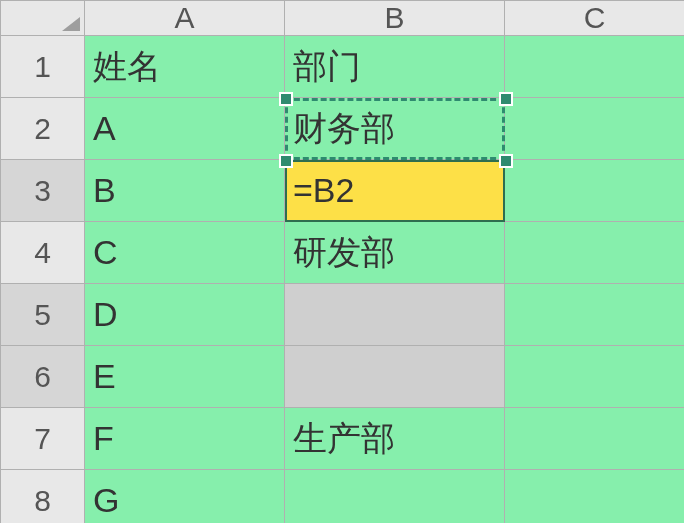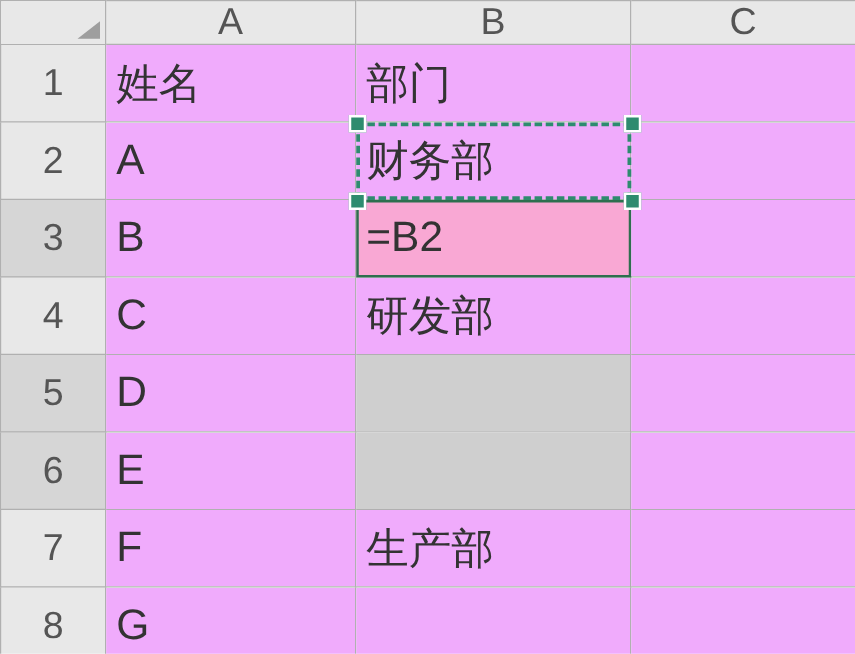--- a/index.html
+++ b/index.html
@@ -5,24 +5,24 @@
   html,body{margin:0;padding:0;font-family:"Microsoft YaHei",Arial,sans-serif;background:#fff;color:#333;user-select:none}
   .sheet{position:relative;width:684px;height:523px;overflow:hidden}
   .grid{border-collapse:collapse;table-layout:fixed;width:684px}
   .grid td,.grid th{border:1px solid #b0b0b0;padding:0;margin:0;box-sizing:border-box;height:62px;vertical-align:middle;font-weight:400}
   .grid th{background:#e8e8e8;text-align:center;font-size:30px;color:#555}
   .corner{width:84px;height:34px!important;background:#e8e8e8;position:relative}
   .corner::after{content:"";position:absolute;right:4px;bottom:4px;width:0;height:0;border-style:solid;border-width:0 0 14px 18px;border-color:transparent transparent #9e9e9e transparent}
   .colhdr{height:34px!important;font-size:30px}
   .rowhdr{width:84px;background:#e8e8e8;text-align:center;font-size:30px;color:#555}
   .rowhdr.sel{background:#d6d6d6}
-  .cell{font-size:34px;padding-left:8px!important;position:relative;background:#f0abfc}
+  .cell{font-size:34px;padding-left:8px!important;position:relative;background:#86efac}
   .cell.blank-sel{background:#cfcfcf}
   
-  .cell.editing{outline:2px solid #2e6e4f;outline-offset:-2px;background:#f9a8d4}
+  .cell.editing{outline:2px solid #2e6e4f;outline-offset:-2px;background:#fde047}
   
   .marquee{position:absolute;pointer-events:none;box-sizing:border-box;border:3px dashed #2e8b6f}
   .handle{position:absolute;width:10px;height:10px;background:#2e8b6f;border:2px solid #fff;pointer-events:none}
   .colA{width:200px}
   .colB{width:220px}
   .colC{width:180px}
 </style>
 </head>
 <body>
 

